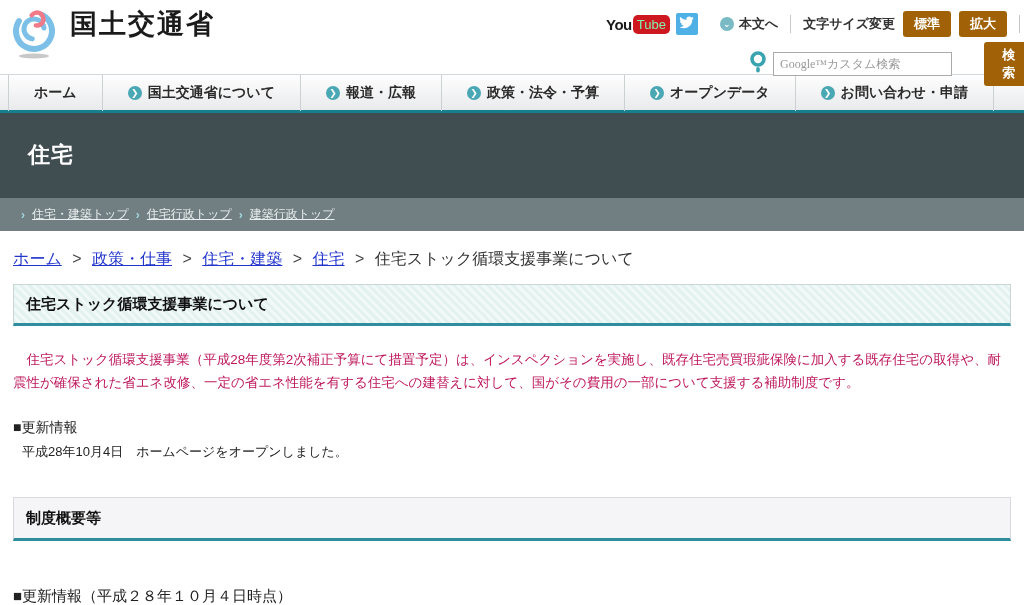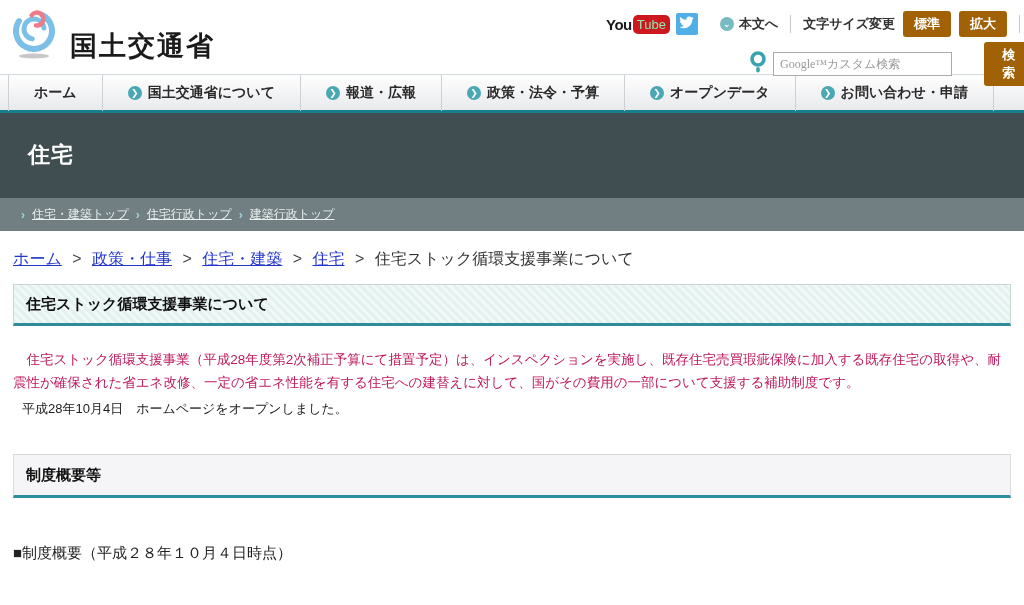--- a/index.html
+++ b/index.html
@@ -1,21 +1,21 @@
 <!DOCTYPE html>
 <html lang="ja"><head>
 <meta charset="utf-8">
 <style>
   * { margin:0; padding:0; box-sizing:border-box; }
   html,body { width:1024px; height:605px; overflow:hidden; background:#fff;
     font-family:"Liberation Sans","DejaVu Sans",sans-serif; color:#222; }
 
   
   .header { position:relative; width:1024px; height:74px; background:#fff; }
-  .brand { position:absolute; left:10px; top:6px; display:flex; align-items:flex-end; text-decoration:none; color:#1a1a1a; }
+  .brand { position:absolute; left:10px; top:6px; display:flex; align-items:flex-start; text-decoration:none; color:#1a1a1a; }
   .brand-name { font-size:27px; font-weight:bold; letter-spacing:2px; margin-left:8px; color:#1a1a1a; }
 
   .util-row1 { position:absolute; left:606px; top:11px; display:flex; align-items:center; white-space:nowrap; }
   .yt-link { display:flex; align-items:center; text-decoration:none; }
   .yt-you { font-size:15px; font-weight:bold; color:#1a1a1a; letter-spacing:-0.5px; }
   .yt-tube { font-size:13px; font-weight:normal; color:#86efac; background:#cc181e; border-radius:5px; padding:2px 4px; margin-left:1px; }
   .tw-link { width:22px; height:22px; background:#4fb0e5; border-radius:2px; margin-left:6px; display:flex; align-items:center; justify-content:center; }
   .skip { display:flex; align-items:center; margin-left:22px; text-decoration:none; color:#333; font-size:13px; font-weight:bold; }
   .circle-icon { display:inline-flex; align-items:center; justify-content:center; width:14px; height:14px; border-radius:50%; background:#4aa7b4; color:#fff; font-size:9px; line-height:1; margin-right:5px; }
   .circle-icon.lite { background:#79bac4; }
@@ -167,22 +167,23 @@
     <span class="sep">&gt;</span>
     <a href="#">住宅</a>
     <span class="sep">&gt;</span>
     <span>住宅ストック循環支援事業について</span>
   </div>
 
   <div class="title-box">住宅ストック循環支援事業について</div>
 
   <p class="intro">　住宅ストック循環支援事業（平成28年度第2次補正予算にて措置予定）は、インスペクションを実施し、既存住宅売買瑕疵保険に加入する既存住宅の取得や、耐震性が確保された省エネ改修、一定の省エネ性能を有する住宅への建替えに対して、国がその費用の一部について支援する補助制度です。</p>
 
+  <div class="blk-head">■更新情報</div>
   <div class="blk-item">平成28年10月4日　ホームページをオープンしました。</div>
 
   <div class="section-box">制度概要等</div>
 
-  <div class="ov-head">■制度概要（平成２８年１０月４日時点）</div>
+  <div class="ov-head">■更新情報（平成２８年１０月４日時点）</div>
   <div class="ov-line">
     
   </div>
 
 </div>
 
 </body></html>

